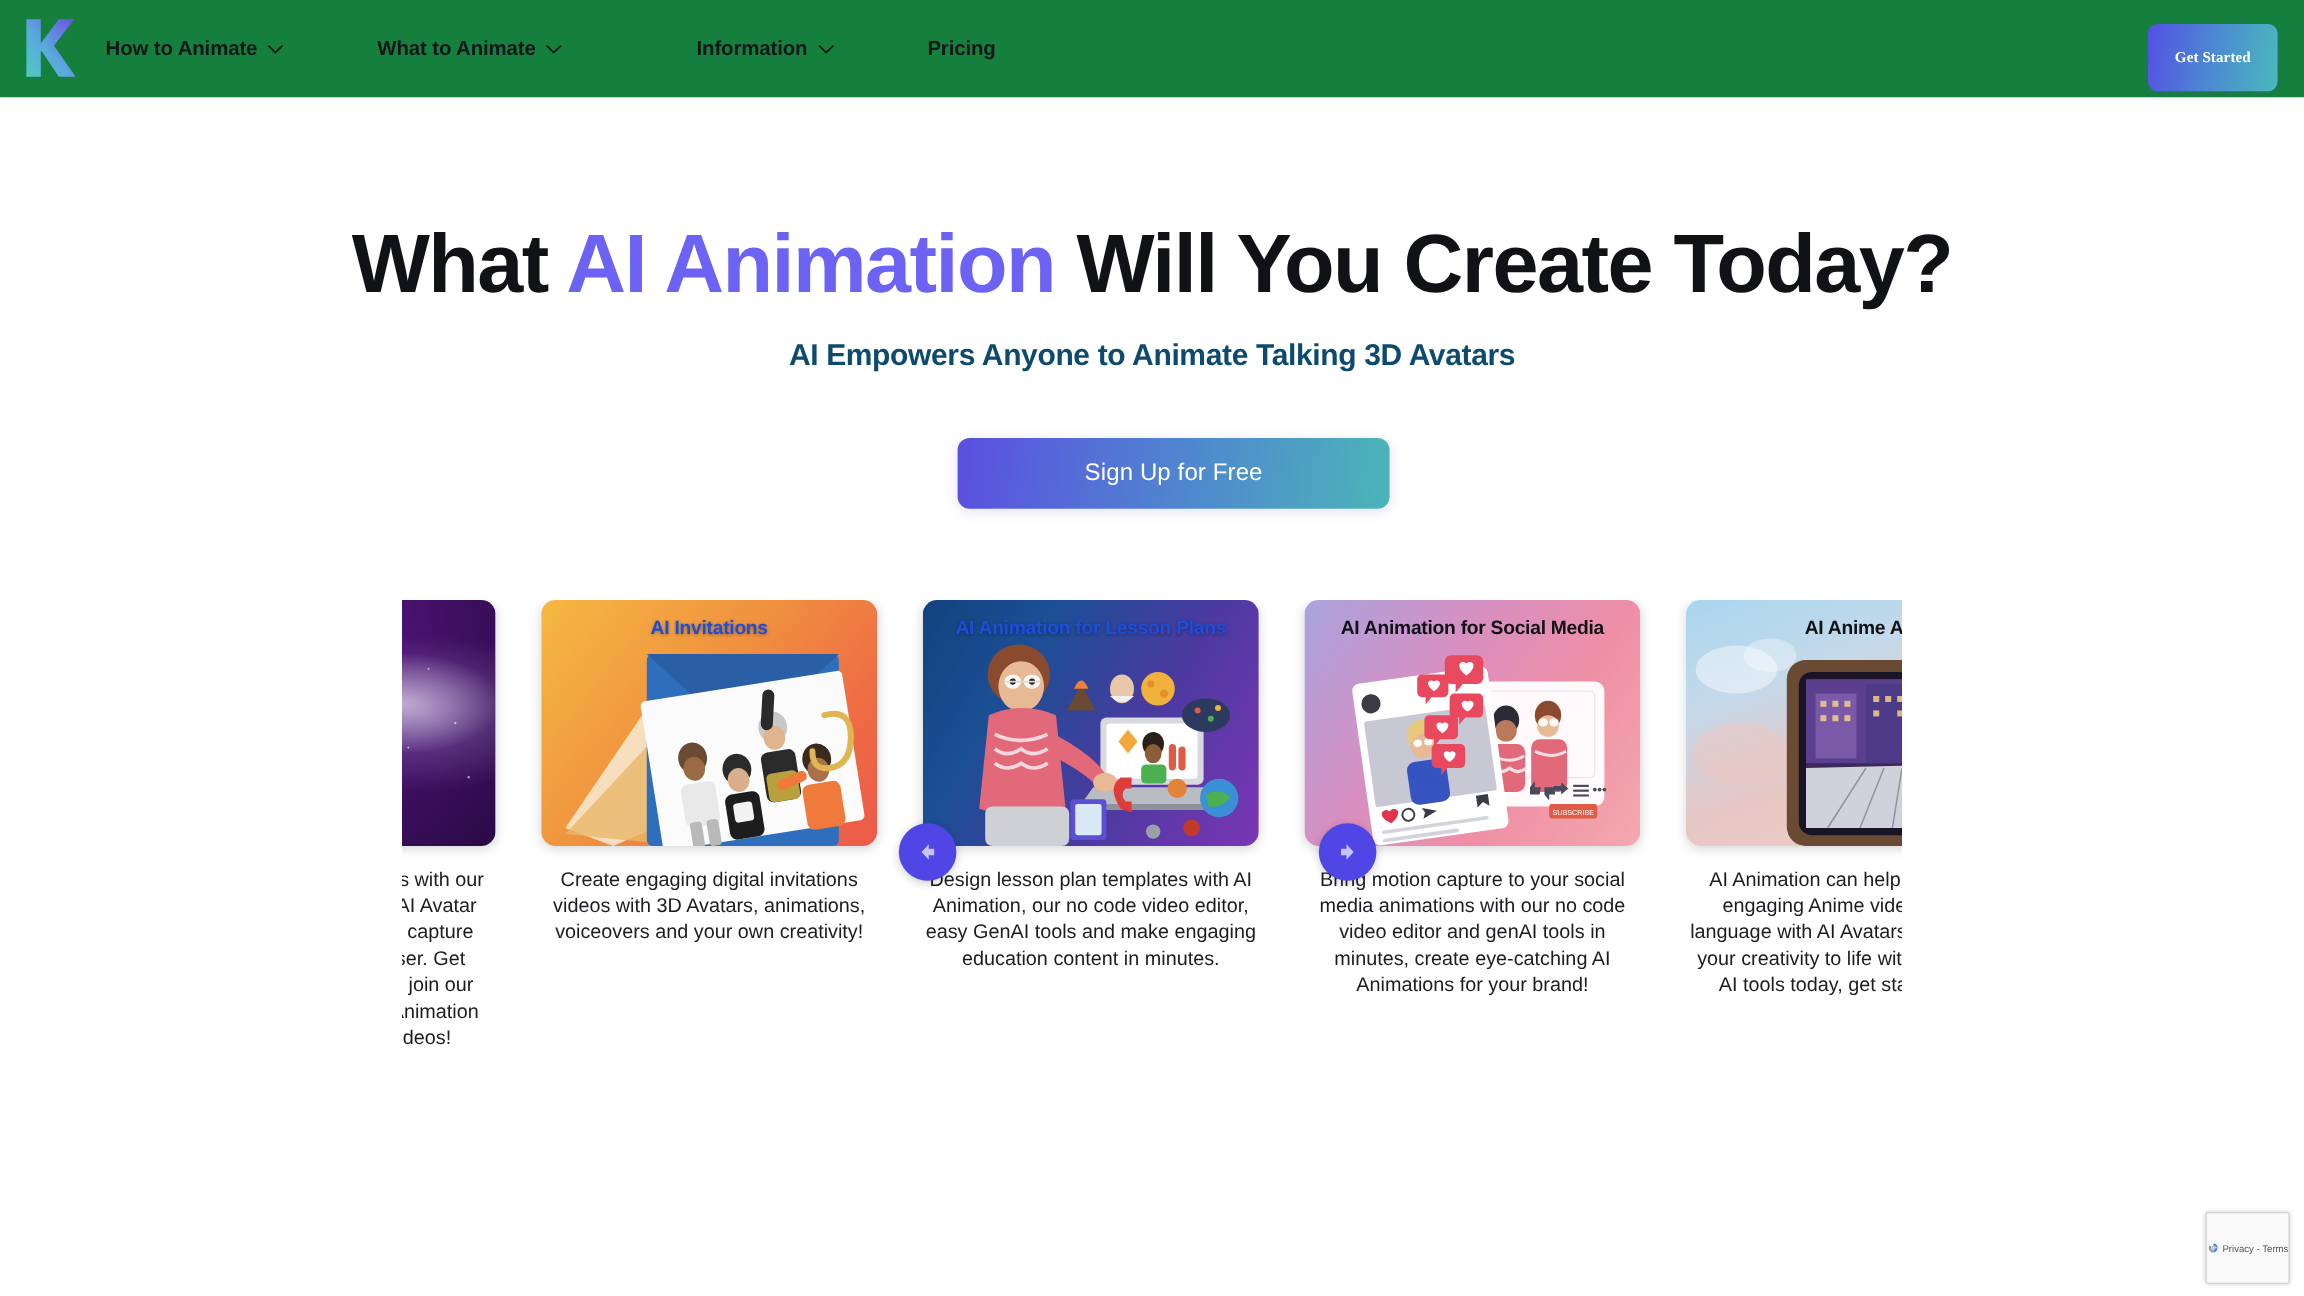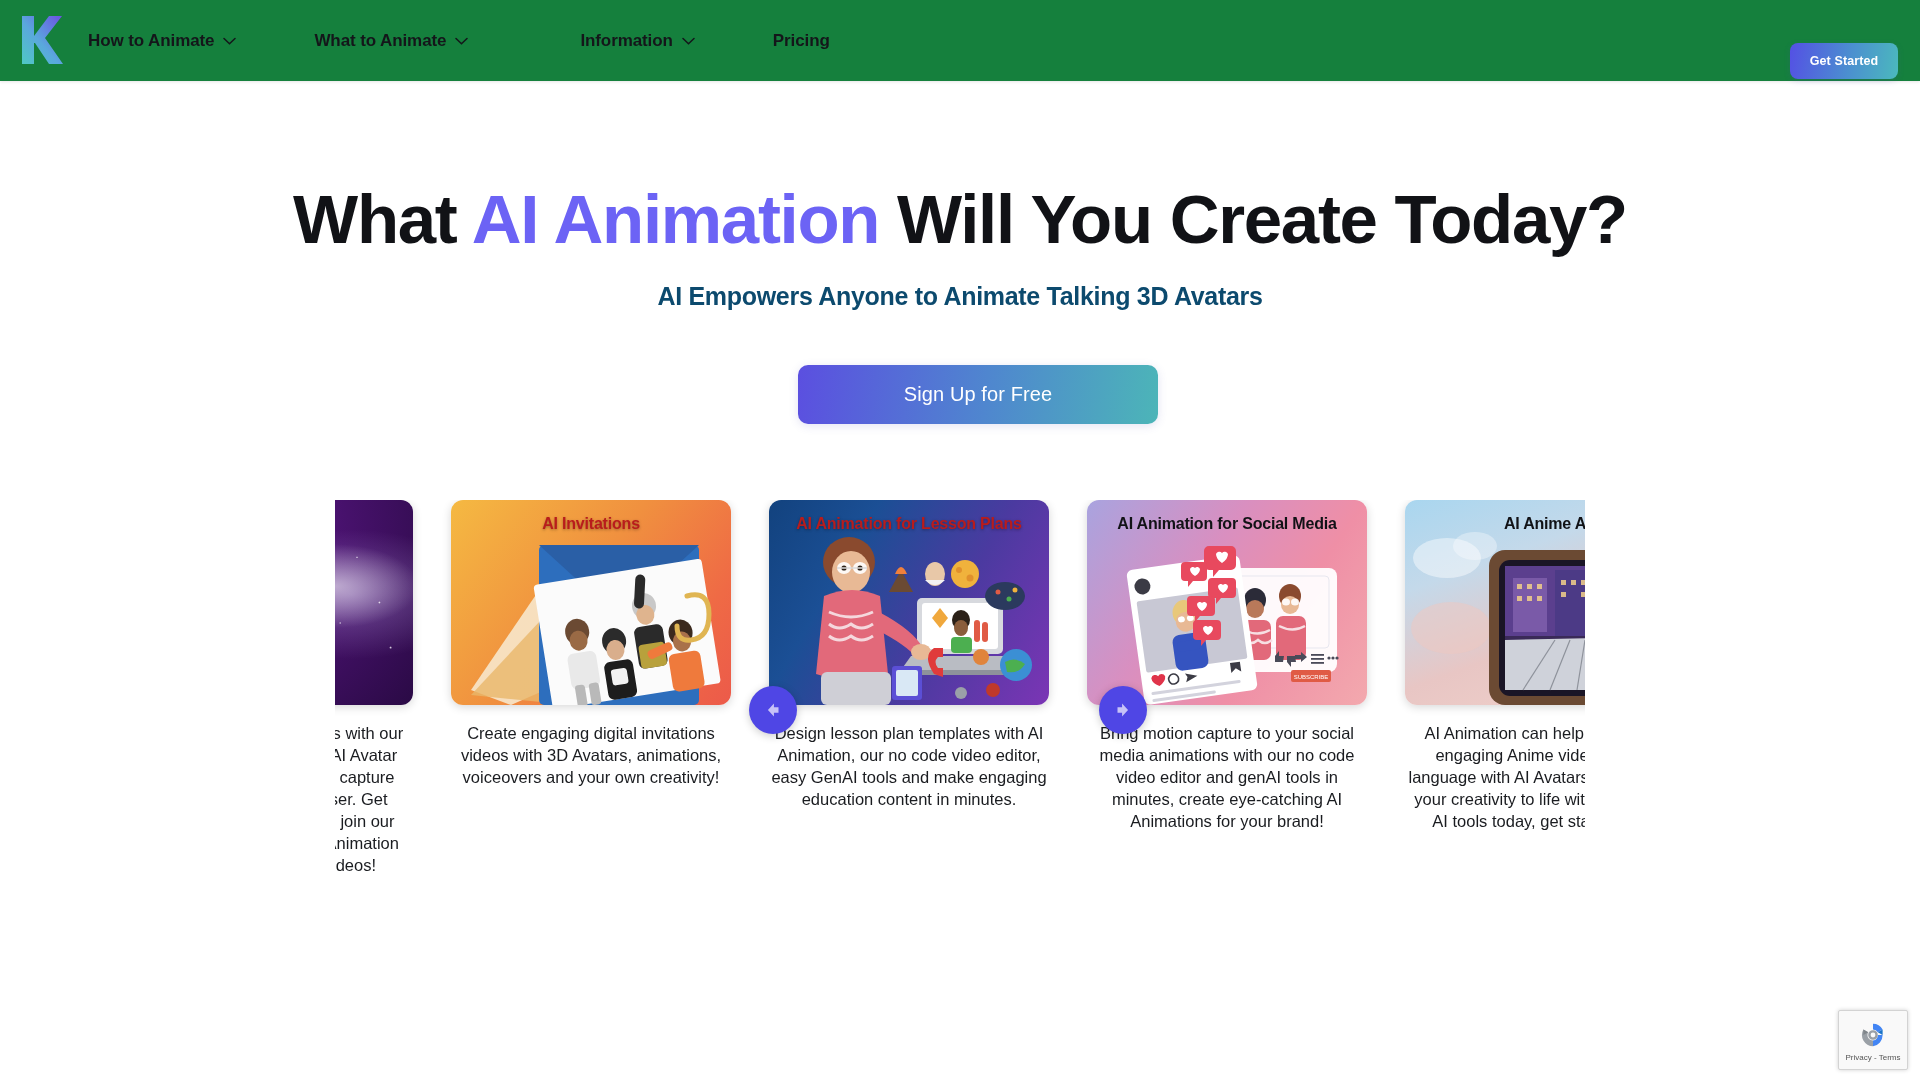--- a/index.html
+++ b/index.html
@@ -74,35 +74,34 @@
   .nav-gap-1 { width: 46px; }
   .nav-gap-2 { width: 44px; }
   .nav-gap-3 { width: 36px; }
   .nav-gap-4 { width: 46px; }
 
   .get-started {
     position: absolute;
     right: 22px;
     top: 20px;
     width: 108px;
-    height: 36px;
+    height: 56px;
     border-radius: 8px;
     background: linear-gradient(100deg, #5450e4 0%, #4b8fd0 55%, #4bb9bd 100%);
     color: #ffffff;
     font-size: 12.5px;
     font-weight: 700;
     display: flex;
     align-items: center;
     justify-content: center;
     border: none;
     cursor: pointer;
     letter-spacing: 0.1px;
     box-shadow: 0 2px 6px rgba(80,80,180,0.18);
-    font-family: Liberation Sans, sans-serif;
-    margin-top: 23px;
+    font-family: Liberation Serif, serif;
   }
 
   
   .hero {
     position: absolute;
     top: 81px;
     left: 0;
     width: 1920px;
     text-align: center;
   }
@@ -184,21 +183,21 @@
     top: 15px;
     left: 0;
     width: 100%;
     text-align: center;
     font-size: 16px;
     font-weight: 700;
     letter-spacing: -0.2px;
     z-index: 5;
     white-space: nowrap;
   }
-  .title-light { color: #b91c1c; text-shadow: 0 1px 3px rgba(0,0,0,0.35); }
+  .title-light { color: #1d4ed8; text-shadow: 0 1px 3px rgba(0,0,0,0.35); }
   .title-dark  { color: #111216; }
 
   .card-caption {
     margin-top: 18px;
     font-size: 16.5px;
     line-height: 1.33;
     color: #1a1c20;
     text-align: center;
     padding: 0 2px;
   }
@@ -276,21 +275,20 @@
     position: absolute;
     right: 12px;
     bottom: 10px;
     width: 70px;
     height: 60px;
     background: #f9f9f9;
     border: 1px solid #d3d3d3;
     border-radius: 2px;
     box-shadow: 0 0 4px rgba(0,0,0,0.18);
     display: flex;
-    flex-direction: column;
     align-items: center;
     justify-content: center;
     gap: 2px;
   }
   .recaptcha-logo { width: 32px; height: 32px; display:block; }
   .recaptcha-text {
     font-size: 8px;
     color: #555555;
     white-space: nowrap;
   }

